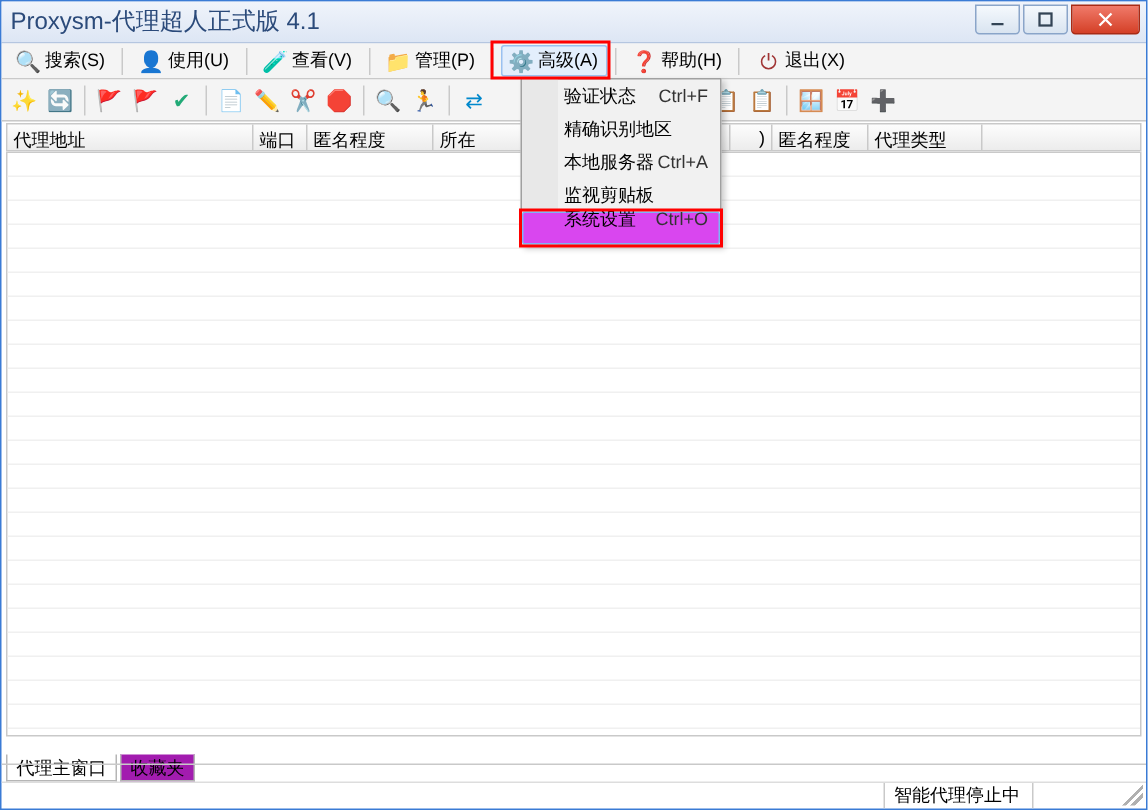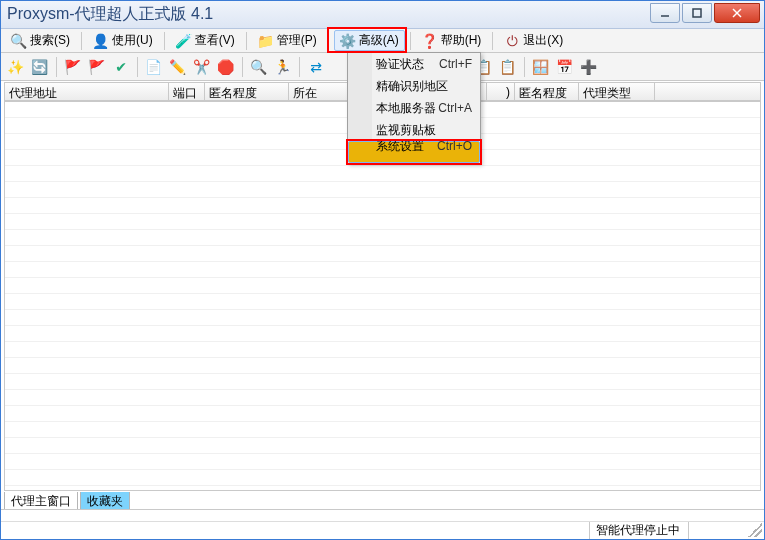--- a/index.html
+++ b/index.html
@@ -22,37 +22,37 @@
 .red-box { position: absolute; border: 2px solid #ff0000; pointer-events: none; z-index: 100; }
 
 
 .toolbar { height: 28px; background: #f4f4f4; border-bottom: 1px solid #c9c9c9; display: flex; align-items: center; padding: 0 4px; gap: 2px; }
 .tool-btn { width: 22px; height: 22px; display: flex; align-items: center; justify-content: center; cursor: pointer; border-radius: 2px; }
 .tool-sep { width: 1px; height: 20px; background: #c9c9c9; margin: 0 3px; }
 
 
 .dropdown { position: absolute; top: 51px; left: 346px; width: 134px; background: #f1f1f1; border: 1px solid #a0a0a0; box-shadow: 2px 2px 4px rgba(0,0,0,0.2); z-index: 50; }
 .dd-item { display: flex; align-items: center; height: 22px; padding: 0 8px 0 28px; cursor: pointer; position: relative; justify-content: space-between; }
-.dd-item.highlighted { background: #eab308; border: 1px solid #7cb6f5; border-radius: 2px; padding: 0 7px 12px 27px; }
+.dd-item.highlighted { background: #d946ef; border: 1px solid #7cb6f5; border-radius: 2px; padding: 0 7px 12px 27px; }
 .dd-item .dd-label { }
 .dd-item .dd-shortcut { color: #333; text-align: center; }
 .dd-item .dd-arrow { width: 0; height: 0; border-left: 4px solid #333; border-top: 4px solid transparent; border-bottom: 4px solid transparent; }
 .dd-left-strip { position: absolute; left: 0; top: 0; bottom: 0; width: 24px; background: #e8e8e8; }
 
 
 .table-header { position: absolute; top: 81px; left: 3px; right: 3px; height: 19px; display: flex; background: linear-gradient(to bottom, #fdfdfd, #ececec); border: 1px solid #c9c9c9; }
 .th-cell { border-right: 1px solid #c9c9c9; padding: 2px 4px; display: flex; align-items: flex-start; overflow: hidden; white-space: nowrap; }
 
 
 .grid-area { position: absolute; top: 100px; bottom: 48px; left: 3px; right: 3px; background: #fff; border: 1px solid #c9c9c9; overflow: hidden; }
 .grid-row { height: 16px; border-bottom: 1px solid #f0f0f0; }
 
 
-.bottom-tabs { position: absolute; bottom: 29px; left: 3px; display: flex; height: 18px; }
-.btab { padding: 1px 6px; border: 1px solid #b5b5b5; border-top: none; background: #7dd3fc; margin-right: 2px; font-size: 12px; cursor: pointer; }
+.bottom-tabs { position: absolute; bottom: 18px; left: 3px; display: flex; height: 18px; }
+.btab { padding: 1px 6px; border: 1px solid #b5b5b5; border-top: none; background: #a21caf; margin-right: 2px; font-size: 12px; cursor: pointer; }
 .btab.active { background: #fff; }
 
 
 .statusbar { position: absolute; bottom: 0; left: 0; right: 0; height: 30px; border-top: 1px solid #c9c9c9; display: flex; align-items: flex-end; }
 .status-inner { height: 18px; border-top: 1px solid #ddd; display: flex; width: 100%; align-items: center; }
 .status-cell { border-left: 1px solid #c9c9c9; padding: 0 8px 0 6px; height: 100%; display: flex; align-items: center; }
 .status-spacer { flex: 1; }
 .status-grip { width: 14px; height: 14px; align-self: flex-end; margin-right: 2px; margin-bottom: 2px; background-image: linear-gradient(135deg, transparent 50%, #b0b0b0 50%, #b0b0b0 60%, transparent 60%, transparent 70%, #b0b0b0 70%, #b0b0b0 80%, transparent 80%); }
 
 

